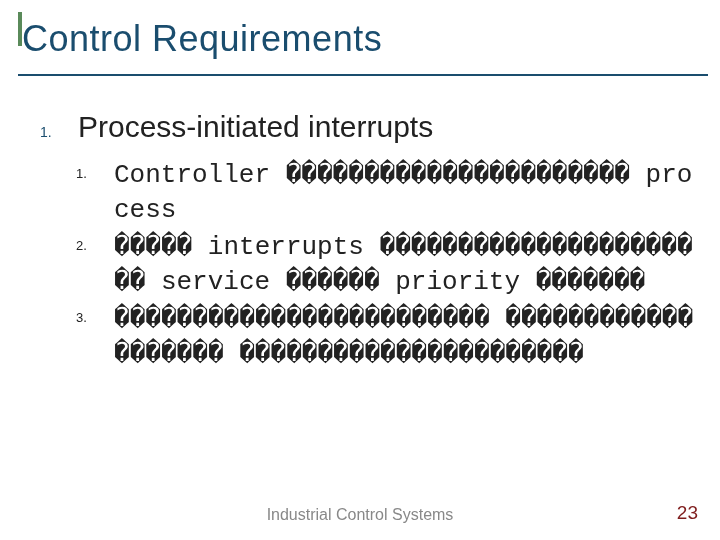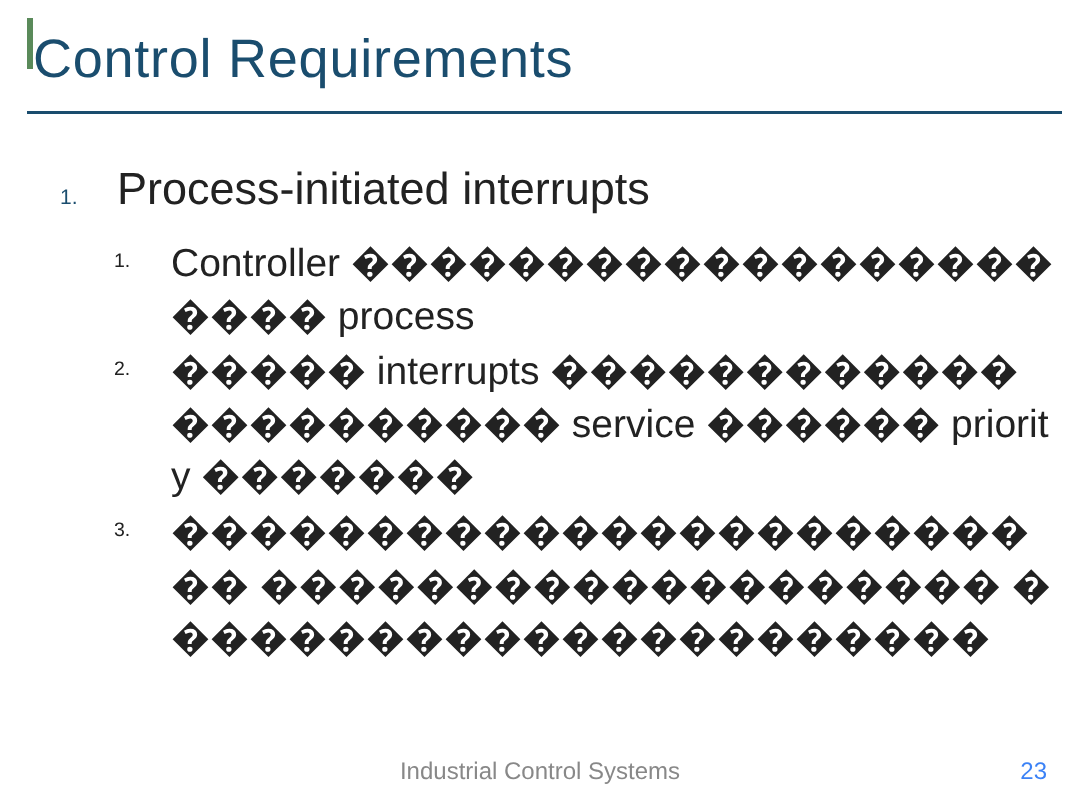--- a/index.html
+++ b/index.html
@@ -76,37 +76,38 @@
     color: #222;
     min-width: 16px;
     padding-top: 8px;
   }
   .lvl2 .txt {
     font-size: 26px;
     color: #222;
     line-height: 1.35;
     flex: 1;
     word-break: break-all;
+    font-family: Liberation Mono, monospace;
   }
   .footer {
     position: absolute;
     bottom: 16px;
     left: 0;
     width: 720px;
     display: flex;
     justify-content: center;
     font-size: 16px;
     color: #888;
   }
   .page-num {
     position: absolute;
     bottom: 16px;
     right: 22px;
-    font-size: 16px;
-    color: #3b82f6;
+    font-size: 19px;
+    color: #7f1d1d;
     margin-left: 16px;
   }
 </style>
 </head>
 <body>
 
 <div class="slide">
   <div class="title-wrap">
     <div class="title-accent-v"></div>
     <div class="title">Control Requirements</div>

